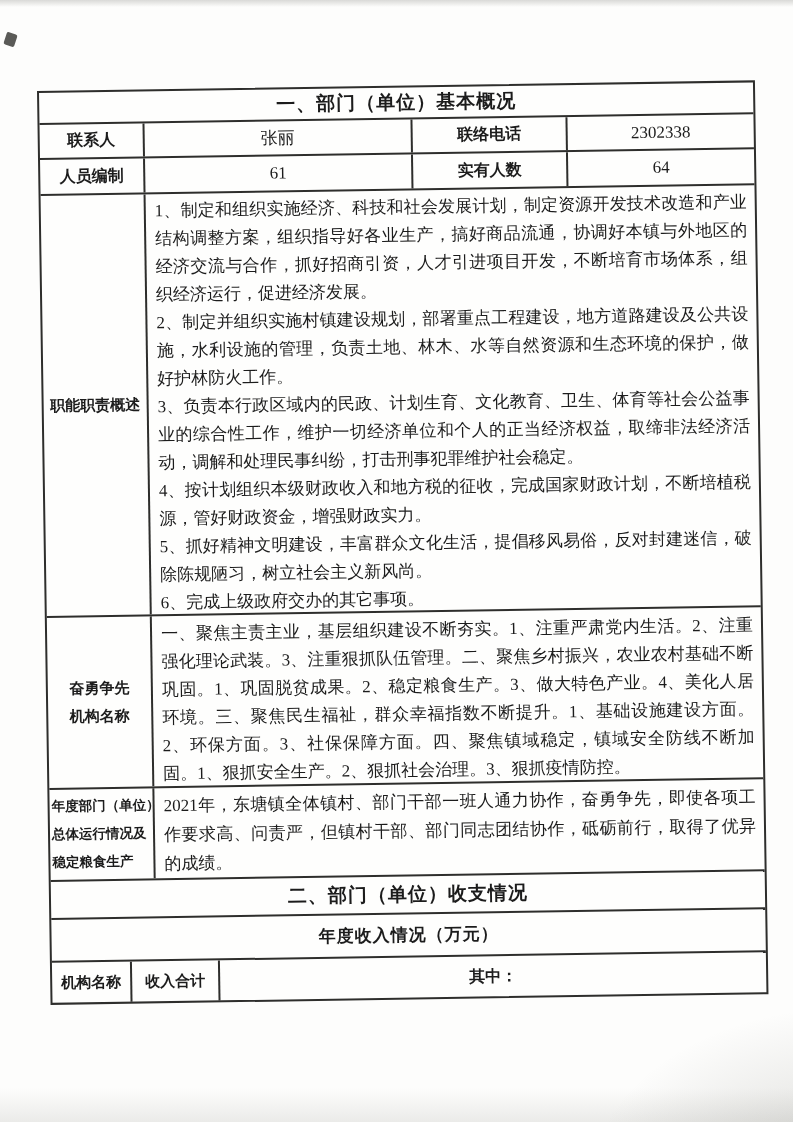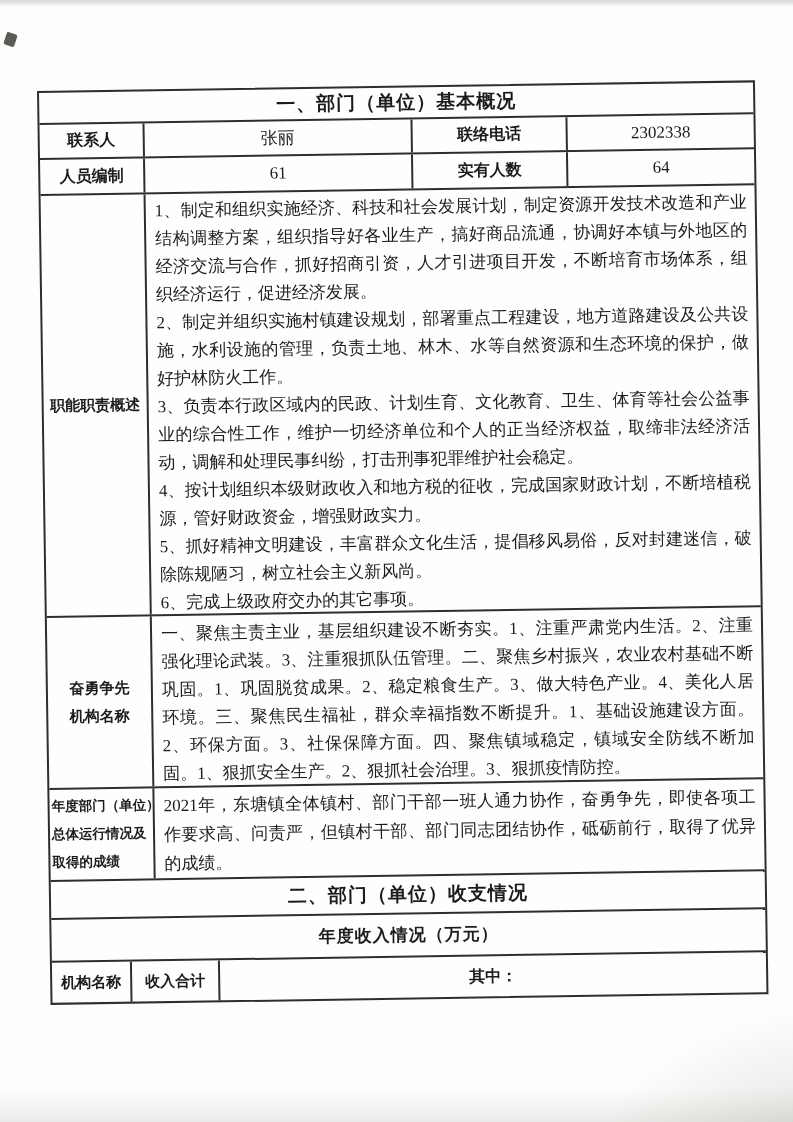--- a/index.html
+++ b/index.html
@@ -127,21 +127,21 @@
       </div>
       <div class="cell rest content content-mid">
         <p>一、聚焦主责主业，基层组织建设不断夯实。1、注重严肃党内生活。2、注重强化理论武装。3、注重狠抓队伍管理。二、聚焦乡村振兴，农业农村基础不断巩固。1、巩固脱贫成果。2、稳定粮食生产。3、做大特色产业。4、美化人居环境。三、聚焦民生福祉，群众幸福指数不断提升。1、基础设施建设方面。2、环保方面。3、社保保障方面。四、聚焦镇域稳定，镇域安全防线不断加固。1、狠抓安全生产。2、狠抓社会治理。3、狠抓疫情防控。</p>
       </div>
     </div>
 
     <div class="row r-summary">
       <div class="cell c1 lbl-summary">
         <div>年度部门（单位）</div>
         <div>总体运行情况及</div>
-        <div>取得的成绩</div>
+        <div>稳定粮食生产</div>
       </div>
       <div class="cell rest content content-sum">
         <p>2021年，东塘镇全体镇村、部门干部一班人通力协作，奋勇争先，即使各项工作要求高、问责严，但镇村干部、部门同志团结协作，砥砺前行，取得了优异的成绩。</p>
       </div>
     </div>
 
     <div class="row r-title2">
       <div class="cell full sec-title">二、部门（单位）收支情况</div>
     </div>
 

